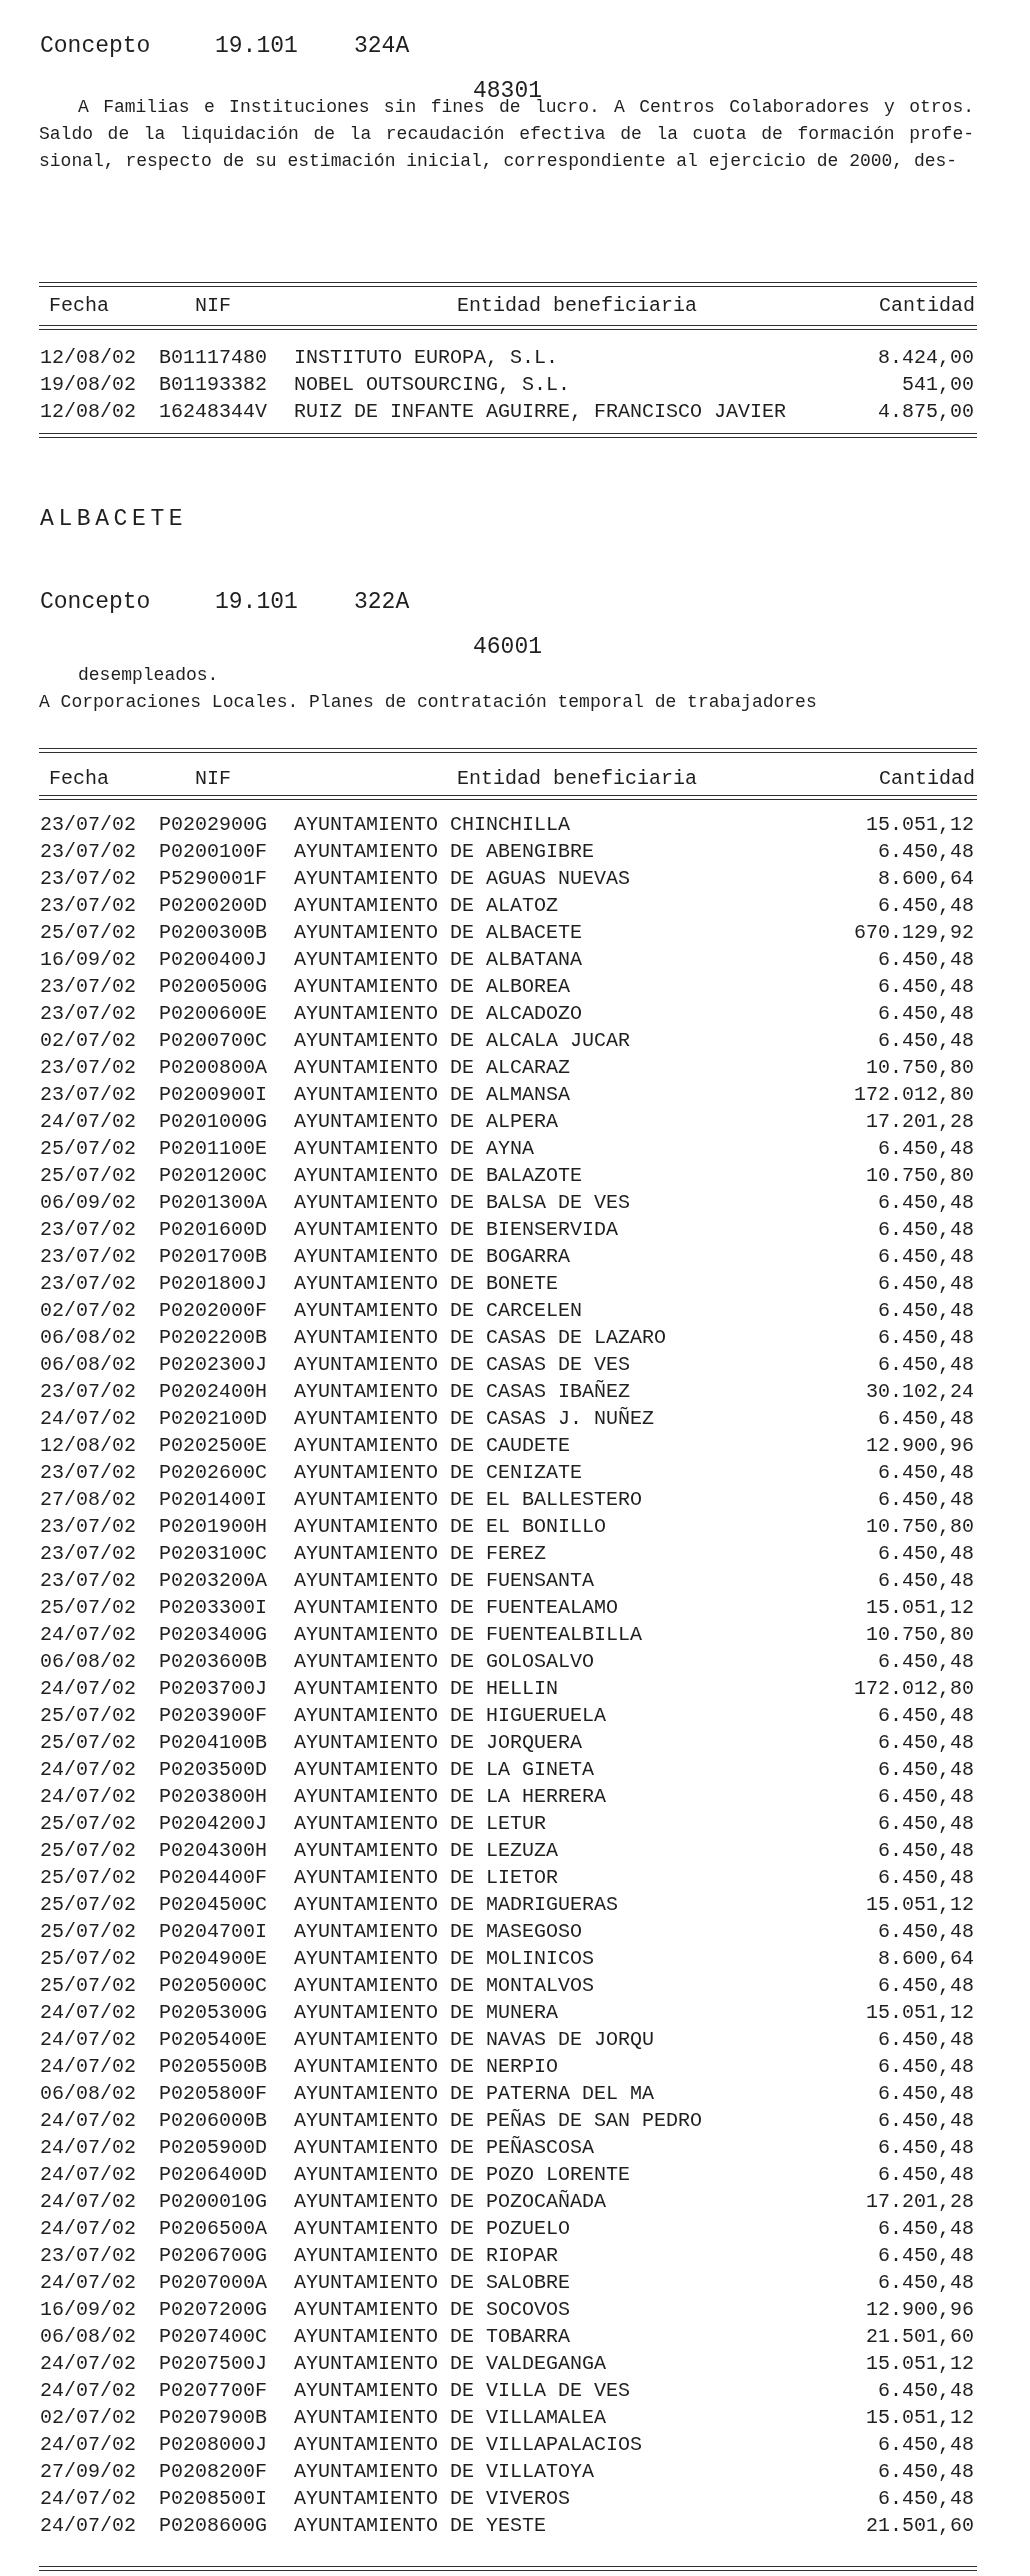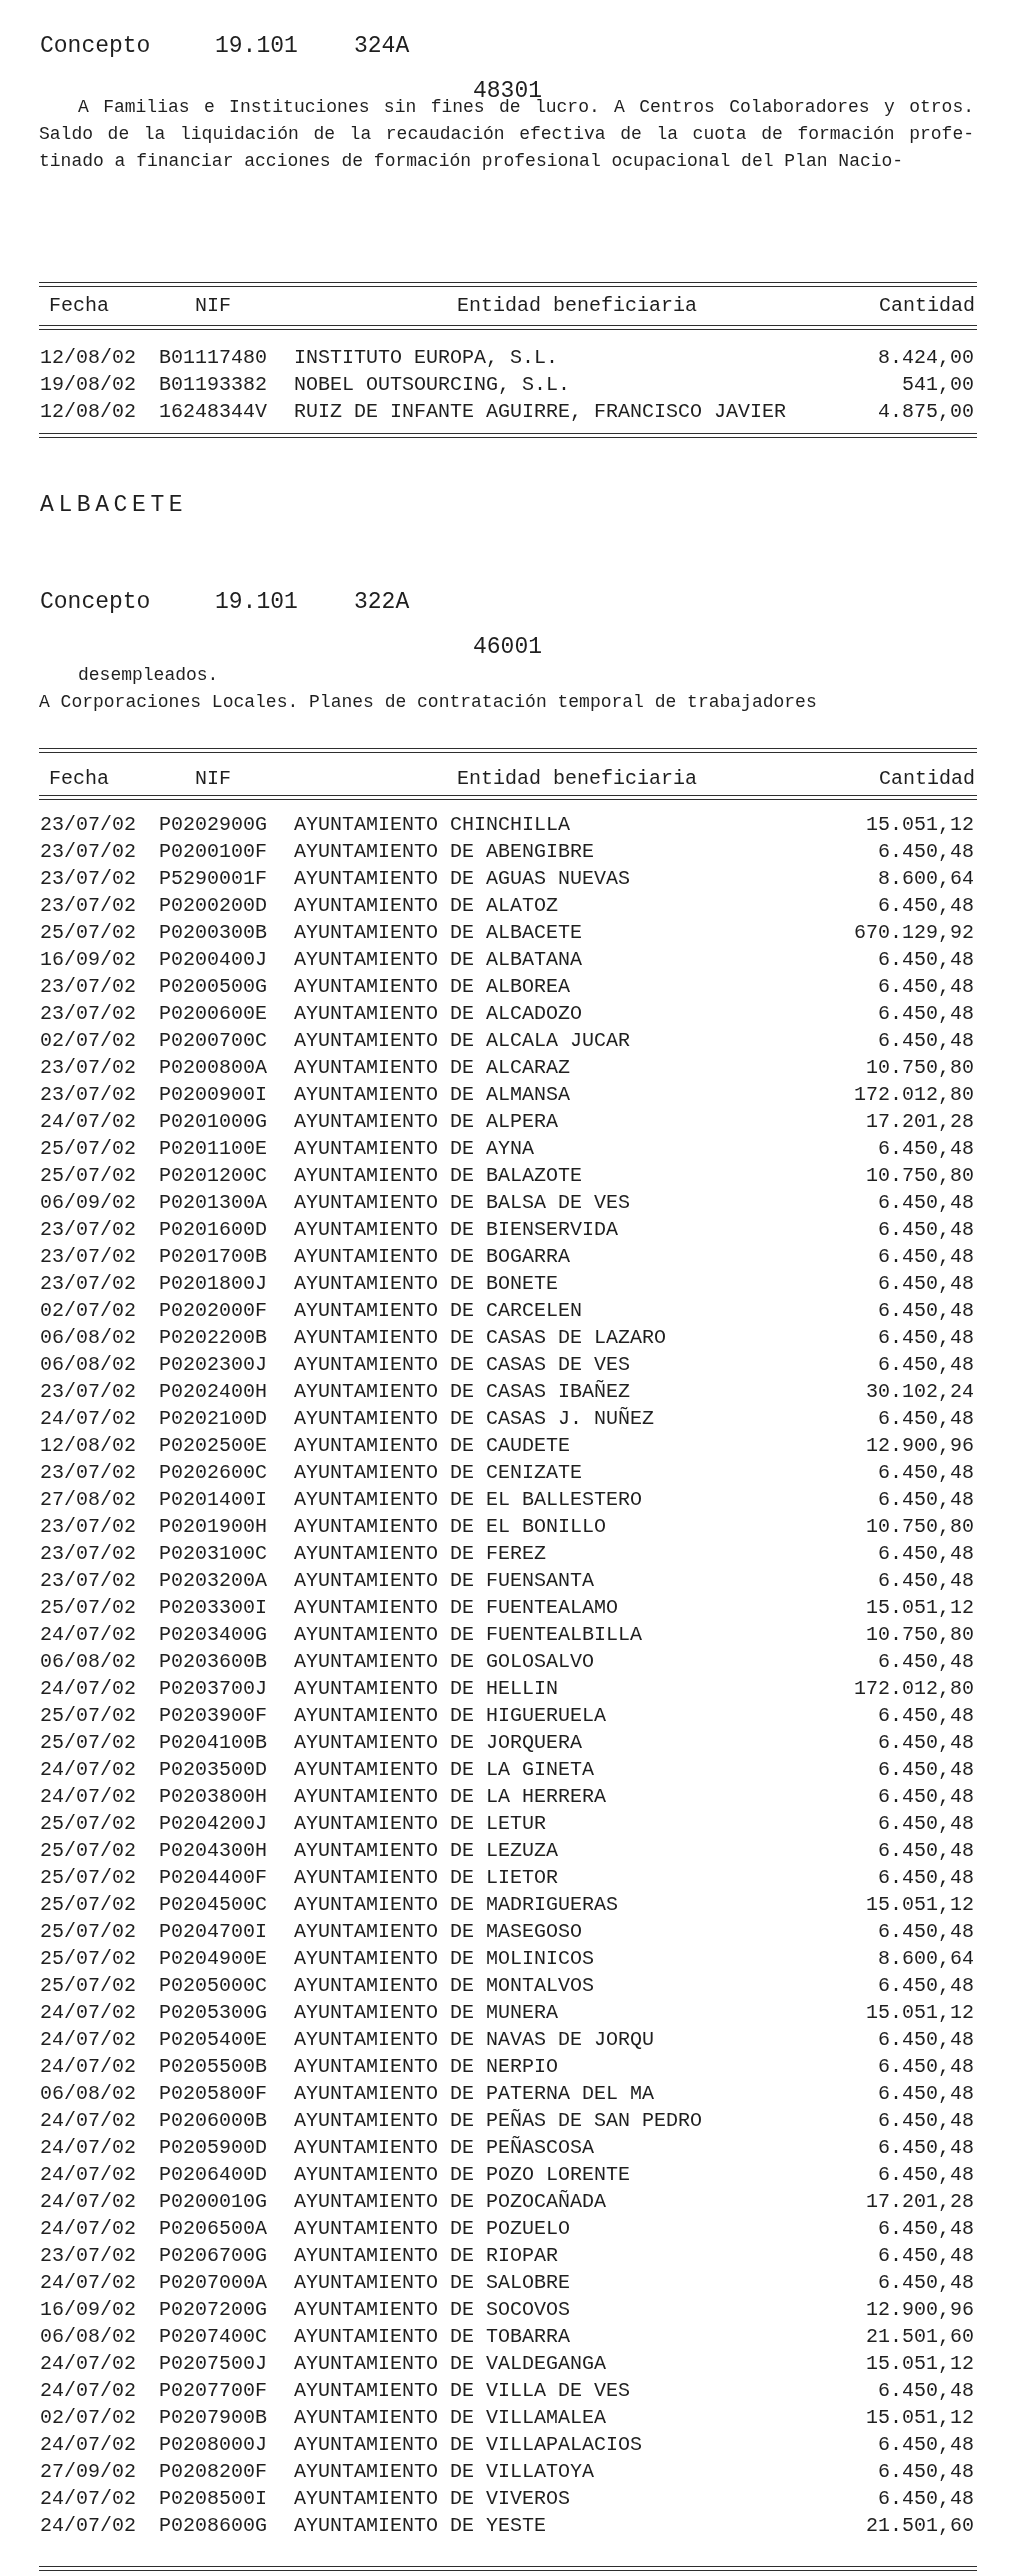--- a/index.html
+++ b/index.html
@@ -67,22 +67,22 @@
     <span class="tok tok-c1">324A</span>
     <span class="tok tok-c2">48301</span>
   </div>
 
   <div class="abs para" style="top:94px">
 
       <div class="para-line">A Familias e Instituciones sin fines de lucro. A Centros Colaboradores y otros.</div>
 
       <div class="para-line">Saldo de la liquidación de la recaudación efectiva de la cuota de formación profe-</div>
 
-
-      <div class="para-line">tinado a financiar acciones de formación profesional ocupacional del Plan Nacio-</div>
+      <div class="para-line">sional, respecto de su estimación inicial, correspondiente al ejercicio de 2000, des-</div>
+
 
     </div>
 
   <div class="abs rule" style="top:282px"></div>
 
   <div class="abs thead" style="top:292px">
     <span class="h-fecha">Fecha</span>
     <span class="h-nif">NIF</span>
     <span class="h-ent">Entidad beneficiaria</span>
     <span class="h-amt">Cantidad</span>
@@ -109,21 +109,21 @@
       <div class="row">
         <span class="c-fecha">12/08/02</span>
         <span class="c-nif">16248344V</span>
         <span class="c-ent">RUIZ DE INFANTE AGUIRRE, FRANCISCO JAVIER</span>
         <span class="c-amt">4.875,00</span>
       </div>
     </div>
 
   <div class="abs rule" style="top:433px"></div>
 
-  <div class="abs province" style="top:492px">ALBACETE</div>
+  <div class="abs province" style="top:506px">ALBACETE</div>
 
   <div class="abs concepto-line" style="top:589px">
     <span class="tok tok-label">Concepto</span>
     <span class="tok tok-c0">19.101</span>
     <span class="tok tok-c1">322A</span>
     <span class="tok tok-c2">46001</span>
   </div>
 
   <div class="abs para" style="top:662px">
 

